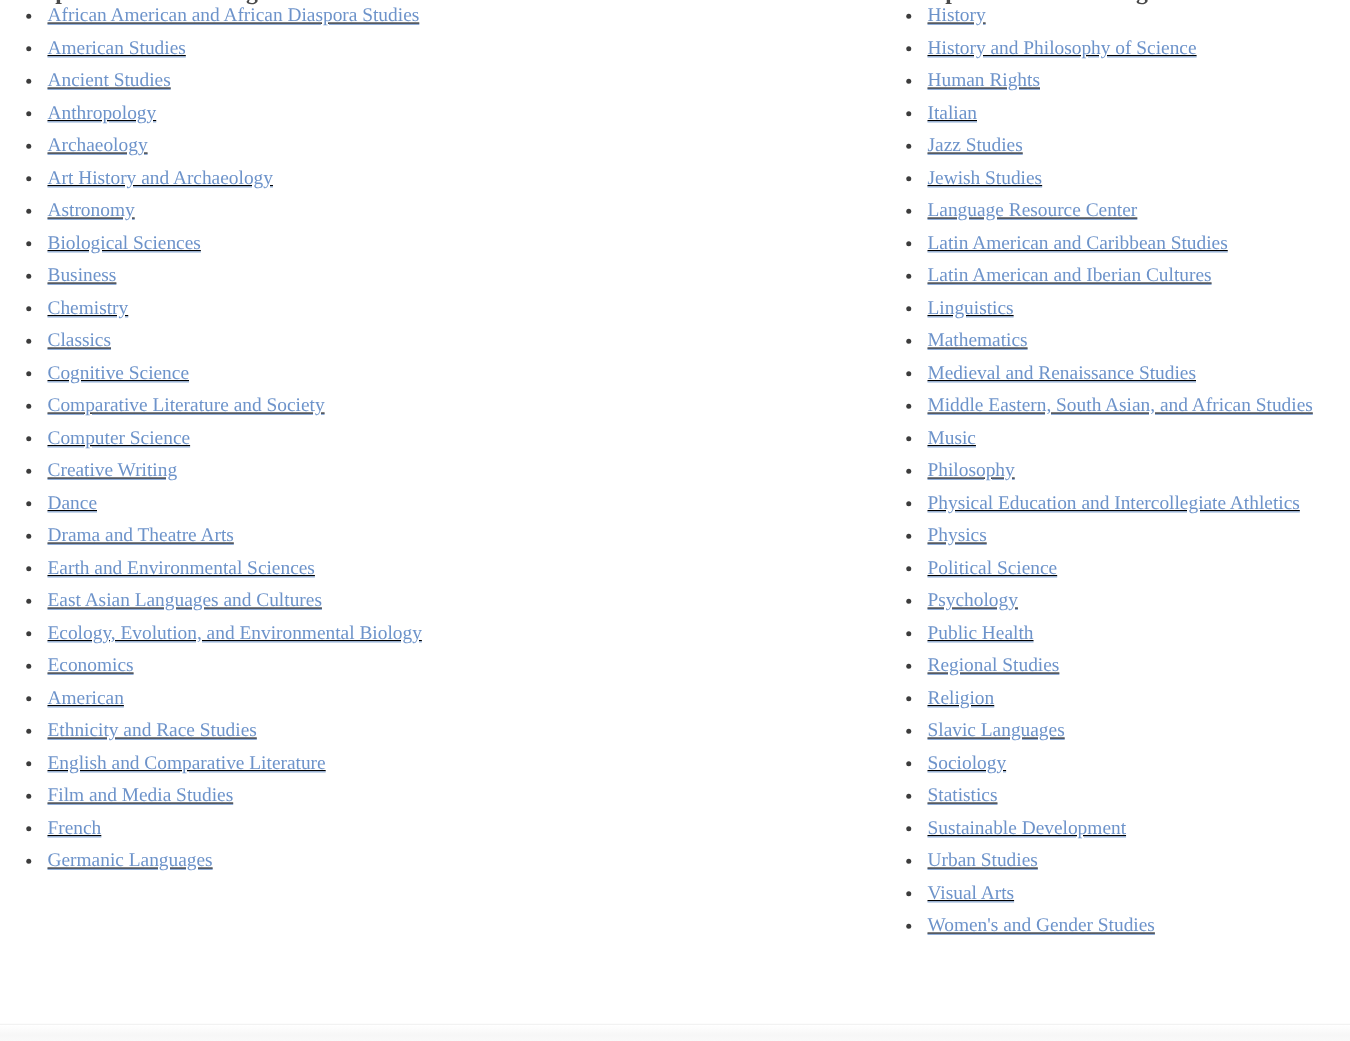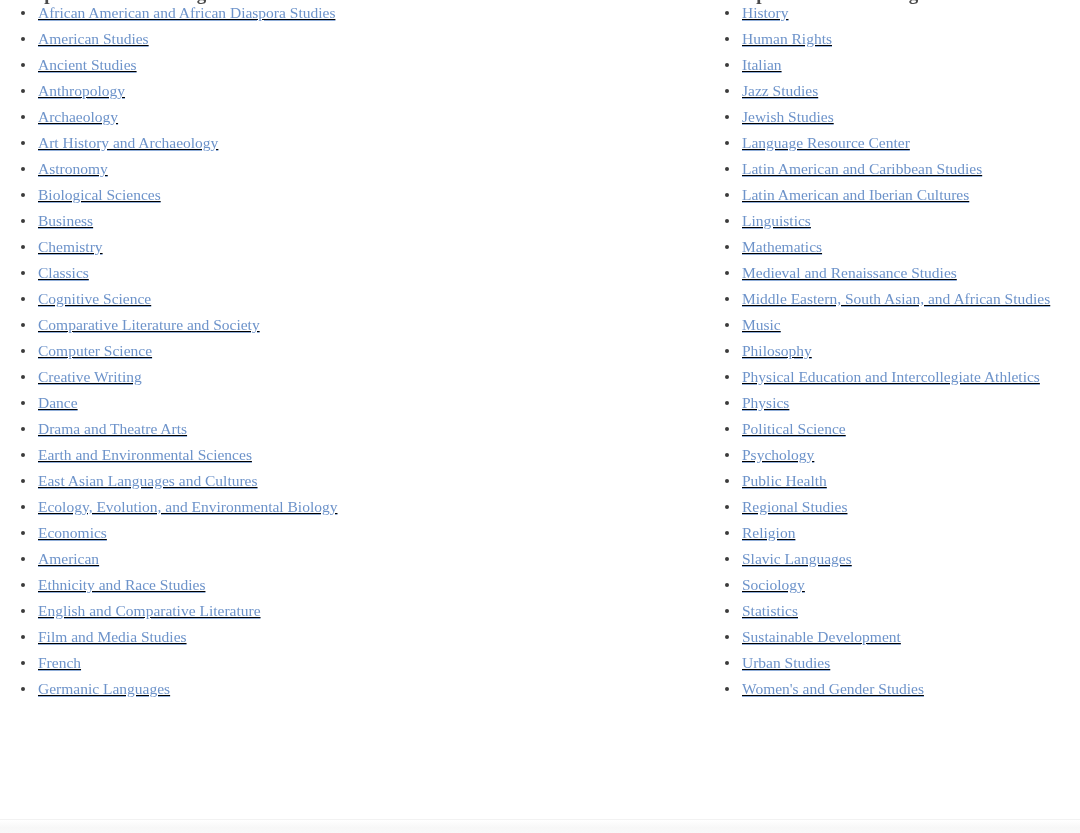--- a/index.html
+++ b/index.html
@@ -160,20 +160,21 @@
           <li><a href="#">English and Comparative Literature</a></li>
           <li><a href="#">Film and Media Studies</a></li>
           <li><a href="#">French</a></li>
           <li><a href="#">Germanic Languages</a></li>
         </ul>
     </div>
 
     <div class="index-column right">
       <ul class="dept-list">
           <li><a href="#">History</a></li>
+          <li><a href="#">History and Philosophy of Science</a></li>
           <li><a href="#">Human Rights</a></li>
           <li><a href="#">Italian</a></li>
           <li><a href="#">Jazz Studies</a></li>
           <li><a href="#">Jewish Studies</a></li>
           <li><a href="#">Language Resource Center</a></li>
           <li><a href="#">Latin American and Caribbean Studies</a></li>
           <li><a href="#">Latin American and Iberian Cultures</a></li>
           <li><a href="#">Linguistics</a></li>
           <li><a href="#">Mathematics</a></li>
           <li><a href="#">Medieval and Renaissance Studies</a></li>
@@ -185,20 +186,21 @@
           <li><a href="#">Political Science</a></li>
           <li><a href="#">Psychology</a></li>
           <li><a href="#">Public Health</a></li>
           <li><a href="#">Regional Studies</a></li>
           <li><a href="#">Religion</a></li>
           <li><a href="#">Slavic Languages</a></li>
           <li><a href="#">Sociology</a></li>
           <li><a href="#">Statistics</a></li>
           <li><a href="#">Sustainable Development</a></li>
           <li><a href="#">Urban Studies</a></li>
+          <li><a href="#">Visual Arts</a></li>
           <li><a href="#">Women's and Gender Studies</a></li>
         </ul>
     </div>
 
   </div>
 
   <div class="footer-band"></div>
 
 </div>
 

